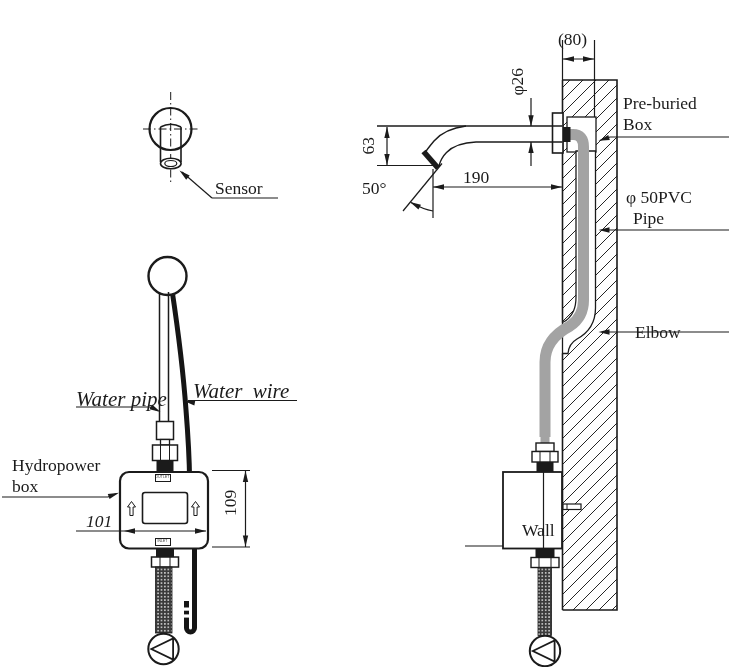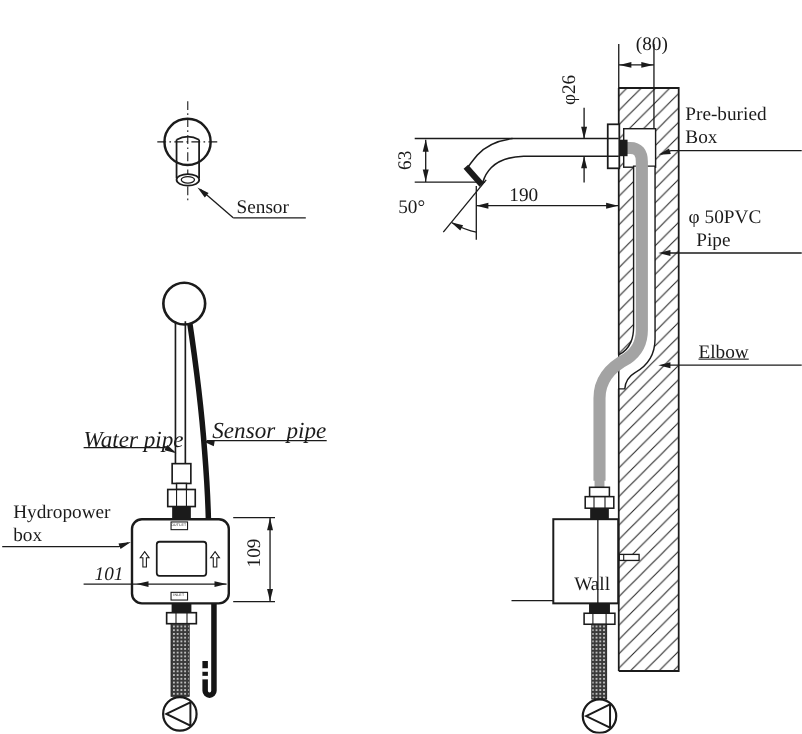--- a/index.html
+++ b/index.html
@@ -212,35 +212,35 @@
     <g>
       <circle cx="545" cy="651" r="15.2" fill="#fff" stroke-width="2"></circle>
       <polygon points="532.8,651 554.6,640.4 554.6,661.6" fill="#fff" stroke-width="1.8"></polygon>
     </g>
   </g>
 </svg>
 
 <div class="lbl" style="left:215px;top:180px;">Sensor</div>
 
 <div class="lbl small" style="left:76px;top:389px;">Water pipe</div>
-<div class="lbl small wsp" style="left:193px;top:381px;">Sensor pipe</div>
+<div class="lbl small wsp" style="left:193px;top:381px;">Water wire</div>
 <div class="lbl" style="left:12px;top:457px;">Hydropower</div>
 <div class="lbl" style="left:12px;top:478px;">box</div>
 <div class="lbl" style="left:86px;top:513px;font-style:italic;">101</div>
 <div class="lbl rot" style="left:218px;top:494px;">109</div>
 
 <div class="badge" style="left:154.5px;top:473.5px;">OUTLET</div>
 <div class="badge" style="left:154.5px;top:537.5px;">INLET</div>
 
-<div class="lbl" style="left:558px;top:31px;margin-left:20px;">(80)</div>
+<div class="lbl" style="left:558px;top:31px;">(80)</div>
 <div class="lbl rot" style="left:504px;top:73px;">φ26</div>
 <div class="lbl rot" style="left:360px;top:137px;">63</div>
 <div class="lbl" style="left:463px;top:169px;">190</div>
 <div class="lbl" style="left:362px;top:180px;">50°</div>
 
 <div class="lbl" style="left:623px;top:95px;">Pre-buried</div>
 <div class="lbl" style="left:623px;top:116px;">Box</div>
 <div class="lbl" style="left:626px;top:189px;">φ 50PVC</div>
 <div class="lbl" style="left:633px;top:210px;">Pipe</div>
-<div class="lbl" style="left:635px;top:311px;text-decoration:underline;">Elbow</div>
+<div class="lbl" style="left:635px;top:324px;">Elbow</div>
 <div class="lbl" style="left:491px;top:522px;margin-left:31px;">Wall</div>
 
 </div>
 
 </body></html>

